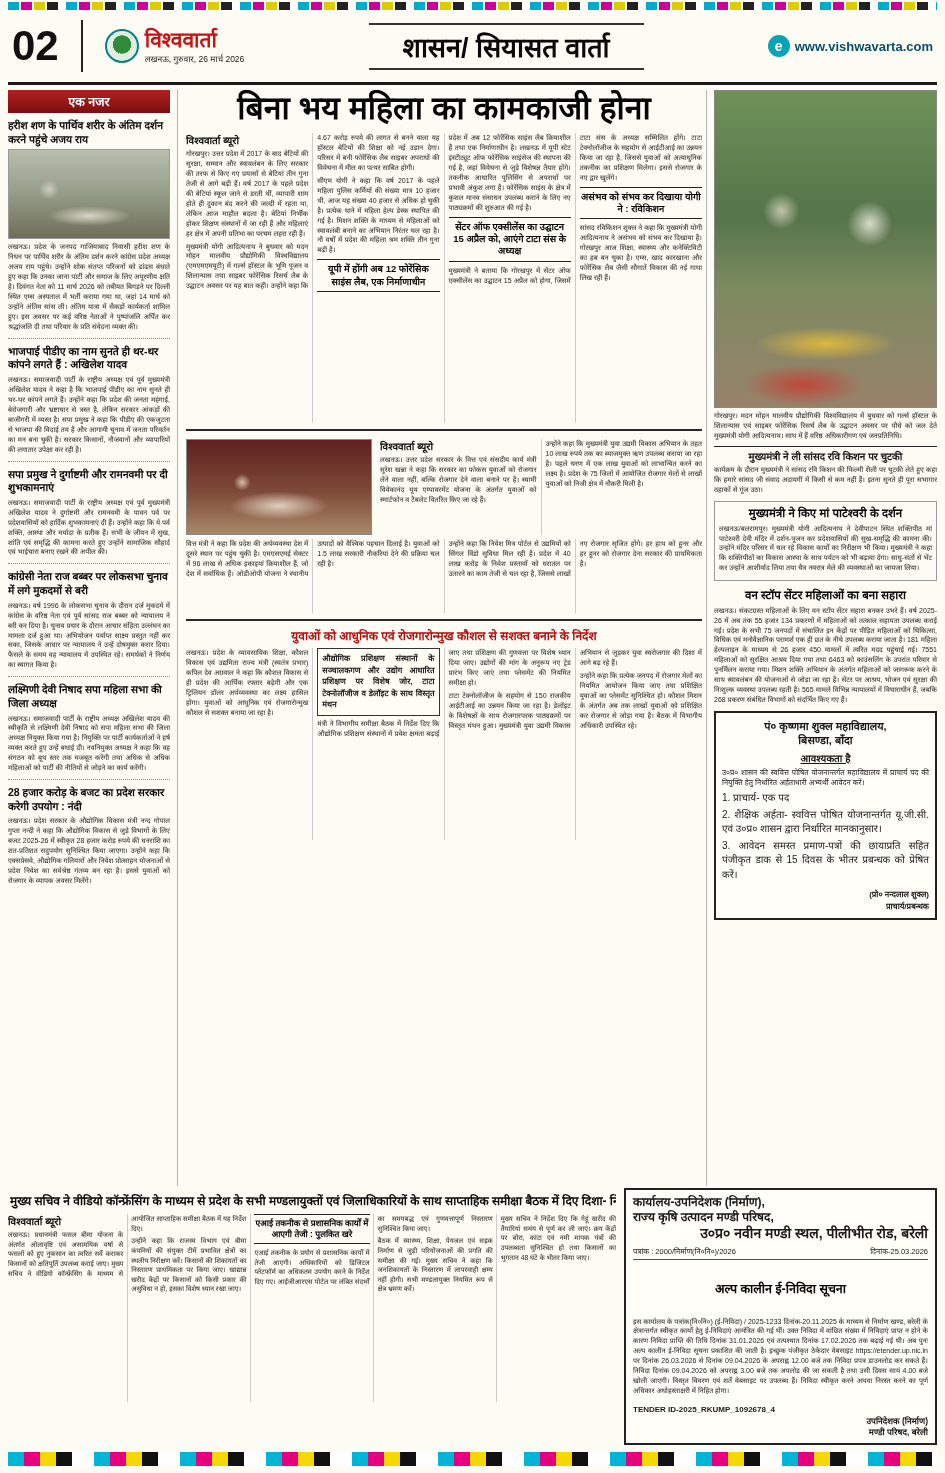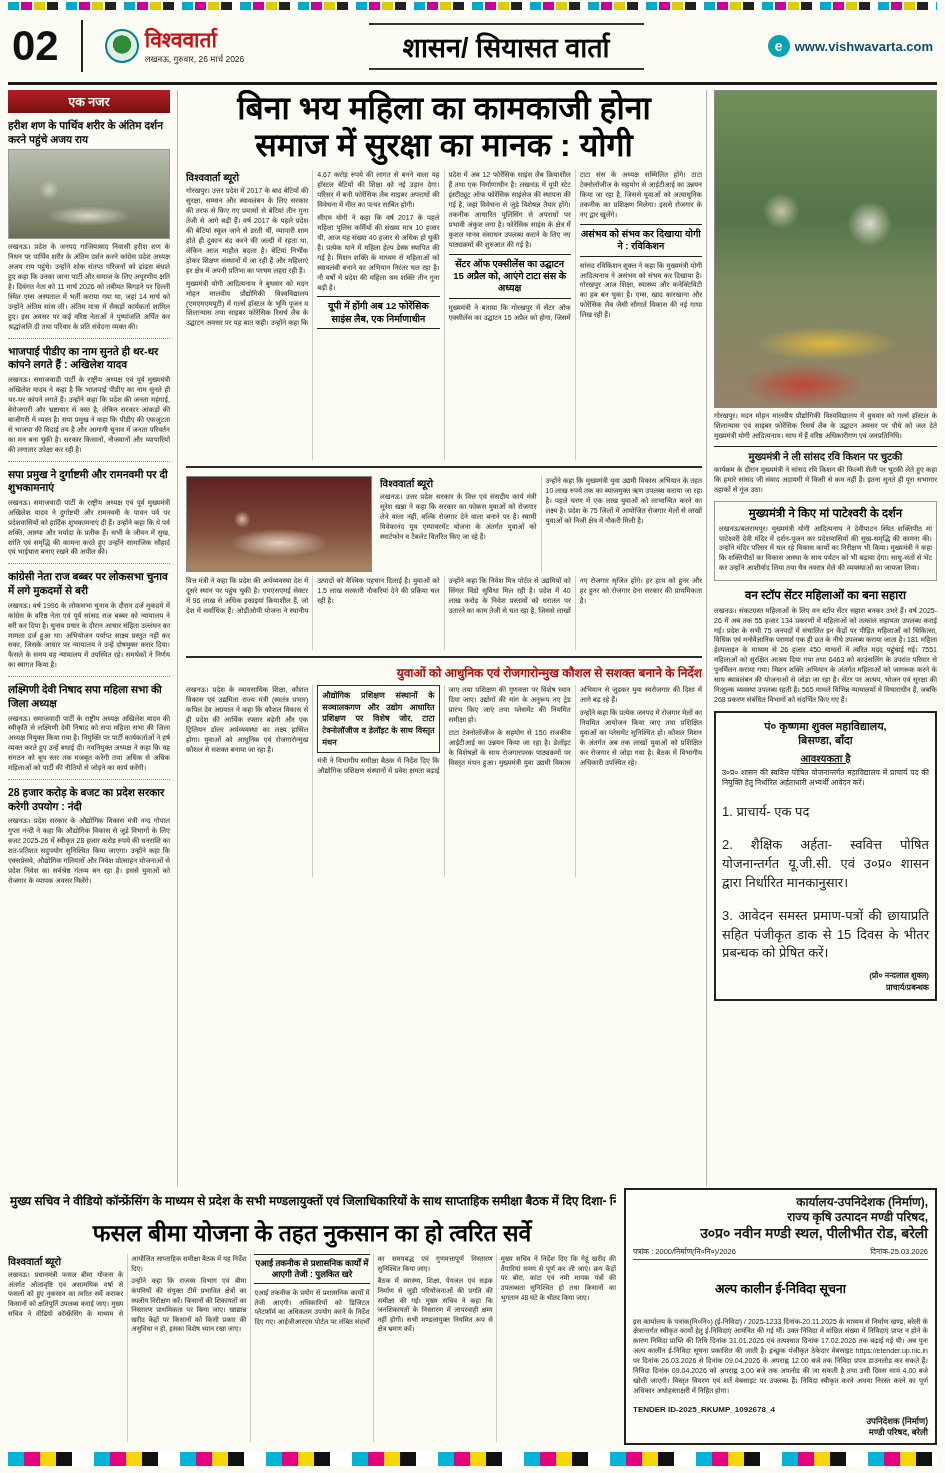--- a/index.html
+++ b/index.html
@@ -40,45 +40,45 @@
 .lead-bullet{display:inline-block;width:8px;height:8px;background:#c41414;margin-right:4px;}
 .mphoto{flex:1;height:250px;border:1px solid #888;background:radial-gradient(circle 30px at 85% 15%,rgba(70,110,60,.9),rgba(70,110,60,0) 70%),radial-gradient(circle 40px at 12% 18%,rgba(90,120,80,.7),transparent 70%),radial-gradient(ellipse 140px 28px at 50% 90%,rgba(185,60,40,.85),transparent 75%),radial-gradient(ellipse 95px 48px at 55% 55%,rgba(242,232,212,.85),transparent 70%),radial-gradient(ellipse 60px 30px at 30% 60%,rgba(250,245,235,.7),transparent 70%),linear-gradient(180deg,#c2c8bd 0%,#aab0a0 35%,#b08050 65%,#8a4a38 100%);}
 .mcols{margin-top:6px;column-count:4;column-gap:9px;column-rule:1px solid #ccc;height:290px;overflow:hidden;}
 .cross{border-top:1.5px solid #222;border-bottom:1.5px solid #222;padding:3px 1px;margin:4px 0;font-size:9.5px;font-weight:bold;text-align:center;break-inside:avoid;color:#0a0a0a;line-height:1.3;}
 .sec{border-top:2px solid #2a2a2a;margin-top:6px;padding-top:4px;}
 .sec-h{font-weight:bold;text-align:center;font-size:16.5px;white-space:nowrap;overflow:hidden;color:#050505;}
 .k-row{display:flex;gap:8px;margin-top:4px;}
 .kphoto{width:186px;height:96px;border:1px solid #888;flex:none;background:radial-gradient(ellipse 70px 20px at 50% 70%,rgba(245,235,220,.8),transparent 70%),radial-gradient(circle 12px at 30% 45%,rgba(255,240,220,.7),transparent 70%),linear-gradient(180deg,#5e2020 0%,#7e4a38 55%,#a98868 100%);}
 .cols2{flex:1;column-count:2;column-gap:9px;column-rule:1px solid #ccc;height:96px;overflow:hidden;}
 .cols4{margin-top:4px;column-count:4;column-gap:9px;column-rule:1px solid #ccc;height:74px;overflow:hidden;}
-.kapil-deck{color:#b01212;font-weight:bold;text-align:right;font-size:12px;margin-top:2px;}
+.kapil-deck{color:#b01212;font-weight:bold;text-align:center;font-size:12px;margin-top:2px;}
 .kcols{margin-top:4px;column-count:4;column-gap:9px;column-rule:1px solid #ccc;height:192px;overflow:hidden;}
 .kbox{border:1.5px solid #333;padding:4px;font-size:8px;font-weight:bold;line-height:1.45;text-align:justify;break-inside:avoid;margin:3px 0;background:#fffef4;}
 
 .rcol{position:absolute;top:90px;left:706px;width:231px;height:1096px;overflow:hidden;padding-left:7px;border-left:1px solid #b5b5b5;}
 .rphoto{height:318px;border:1px solid #888;background:radial-gradient(ellipse 100px 24px at 50% 80%,rgba(230,190,60,.9),transparent 70%),radial-gradient(ellipse 80px 28px at 40% 93%,rgba(200,60,50,.85),transparent 75%),radial-gradient(circle 32px at 70% 42%,rgba(250,245,235,.8),transparent 70%),radial-gradient(circle 26px at 30% 38%,rgba(240,230,210,.7),transparent 70%),linear-gradient(180deg,#6f9158 0%,#55744a 40%,#7d8a60 62%,#97826a 100%);}
 .rcap{font-size:7px;line-height:1.4;text-align:justify;margin-top:3px;color:#222;}
 .rcross{font-size:10px;font-weight:bold;text-align:center;margin:6px 0 2px;border-top:1.5px solid #222;padding-top:3px;line-height:1.3;}
 .rbox{border:1px solid #999;padding:4px;margin-top:6px;}
 .rh{font-size:11.5px;font-weight:bold;text-align:center;line-height:1.25;margin-bottom:3px;color:#080808;}
 .college{border:2px solid #222;padding:6px;margin-top:6px;background:#fffef8;}
 .col-t{font-size:11px;font-weight:bold;text-align:center;line-height:1.3;}
 .col-sub{font-size:10px;font-weight:bold;text-align:center;text-decoration:underline;margin:3px 0;}
 .col-b{font-size:7.5px;line-height:1.45;text-align:justify;}
-.col-item{font-size:13px;line-height:1.45;margin-top:14px;text-align:justify;}
+.col-item{font-size:10px;line-height:1.45;margin-top:2px;text-align:justify;}
 .col-sign{margin-top:8px;text-align:right;font-size:8px;font-weight:bold;line-height:1.3;}
 
 .banner{position:absolute;top:1192px;left:10px;width:606px;font-size:12px;font-weight:bold;white-space:nowrap;overflow:hidden;color:#0a0a0a;}
 .fasal{position:absolute;top:1214px;left:8px;width:608px;height:230px;overflow:hidden;}
 .f-h{font-size:23px;font-weight:bold;text-align:center;margin:2px 0 6px;color:#050505;}
 .fcols{column-count:5;column-gap:8px;column-rule:1px solid #ccc;height:188px;overflow:hidden;}
 .fcols .bt{font-size:6.8px;}
 .fcols .cross{font-size:8.5px;}
 .tender{position:absolute;top:1188px;left:624px;width:313px;height:257px;border:2px solid #222;padding:5px 7px;overflow:hidden;background:#fffef8;}
-.t-o1{font-size:12px;font-weight:bold;text-align:right;line-height:1.25;}
+.t-o1{font-size:12px;font-weight:bold;text-align:left;line-height:1.25;}
 .t-o3{font-size:14px;font-weight:bold;text-align:right;line-height:1.25;}
 .t-ref{display:flex;justify-content:space-between;font-size:7.5px;margin-top:3px;border-bottom:1px solid #555;padding-bottom:3px;}
 .t-title{font-size:12.5px;font-weight:bold;text-align:center;margin:20px 0;color:#050505;}
 .t-body{font-size:7px;line-height:1.42;text-align:justify;}
 .t-id{font-size:8px;font-weight:bold;margin-top:9px;}
 .t-sign{text-align:right;font-size:8.5px;font-weight:bold;line-height:1.3;margin-top:2px;}
 </style>
 </head>
 <body>
 
@@ -141,21 +141,20 @@
     <div class="lsep"></div>
 
     <div>
       <div class="lhead">28 हजार करोड़ के बजट का प्रदेश सरकार करेगी उपयोग : नंदी</div>
       <div class="lbody bt">लखनऊ। प्रदेश सरकार के औद्योगिक विकास मंत्री नन्द गोपाल गुप्ता नन्दी ने कहा कि औद्योगिक विकास से जुड़े विभागों के लिए बजट 2025-26 में स्वीकृत 28 हजार करोड़ रुपये की धनराशि का शत-प्रतिशत सदुपयोग सुनिश्चित किया जाएगा। उन्होंने कहा कि एक्सप्रेसवे, औद्योगिक गलियारों और निवेश प्रोत्साहन योजनाओं से प्रदेश निवेश का सर्वश्रेष्ठ गंतव्य बन रहा है। इससे युवाओं को रोजगार के व्यापक अवसर मिलेंगे।</div>
     </div>
   </aside>
 
   <main class="ccol">
     <div class="mh">बिना भय महिला का कामकाजी होना</div>
-    <div class="mh">समाज में सुरक्षा का मानक : योगी</div>
 
 
     <div class="mcols">
       <div class="byline">विश्ववार्ता ब्यूरो</div>
       <p class="bt">गोरखपुर। उत्तर प्रदेश में 2017 के बाद बेटियों की सुरक्षा, सम्मान और स्वावलंबन के लिए सरकार की तरफ से किए गए प्रयासों से बेटियां तीन गुना तेजी से आगे बढ़ी हैं। वर्ष 2017 के पहले प्रदेश की बेटियां स्कूल जाने से डरती थीं, व्यापारी शाम होते ही दुकान बंद करने की जल्दी में रहता था, लेकिन आज माहौल बदला है। बेटियां निर्भीक होकर शिक्षण संस्थानों में जा रही हैं और महिलाएं हर क्षेत्र में अपनी प्रतिभा का परचम लहरा रही हैं।</p>
       <p class="bt">मुख्यमंत्री योगी आदित्यनाथ ने बुधवार को मदन मोहन मालवीय प्रौद्योगिकी विश्वविद्यालय (एमएमएमयूटी) में गर्ल्स हॉस्टल के भूमि पूजन व शिलान्यास तथा साइबर फोरेंसिक रिसर्च लैब के उद्घाटन अवसर पर यह बात कही। उन्होंने कहा कि 4.67 करोड़ रुपये की लागत से बनने वाला यह हॉस्टल बेटियों की शिक्षा को नई उड़ान देगा। परिसर में बनी फोरेंसिक लैब साइबर अपराधों की विवेचना में मील का पत्थर साबित होगी।</p>
       <p class="bt">सीएम योगी ने कहा कि वर्ष 2017 के पहले महिला पुलिस कर्मियों की संख्या मात्र 10 हजार थी, आज यह संख्या 40 हजार से अधिक हो चुकी है। प्रत्येक थाने में महिला हेल्प डेस्क स्थापित की गई है। मिशन शक्ति के माध्यम से महिलाओं को स्वावलंबी बनाने का अभियान निरंतर चल रहा है। नौ वर्षों में प्रदेश की महिला श्रम शक्ति तीन गुना बढ़ी है।</p>
       <div class="cross">यूपी में होंगी अब 12 फोरेंसिक साइंस लैब, एक निर्माणाधीन</div>
       <p class="bt">प्रदेश में अब 12 फोरेंसिक साइंस लैब क्रियाशील हैं तथा एक निर्माणाधीन है। लखनऊ में यूपी स्टेट इंस्टीट्यूट ऑफ फोरेंसिक साइंसेज की स्थापना की गई है, जहां विवेचना से जुड़े विशेषज्ञ तैयार होंगे। तकनीक आधारित पुलिसिंग से अपराधों पर प्रभावी अंकुश लगा है। फोरेंसिक साइंस के क्षेत्र में कुशल मानव संसाधन उपलब्ध कराने के लिए नए पाठ्यक्रमों की शुरुआत की गई है।</p>
       <div class="cross">सेंटर ऑफ एक्सीलेंस का उद्घाटन 15 अप्रैल को, आएंगे टाटा संस के अध्यक्ष</div>
@@ -217,21 +216,20 @@
       <div class="col-item">2. शैक्षिक अर्हता- स्ववित्त पोषित योजनान्तर्गत यू.जी.सी. एवं उ०प्र० शासन द्वारा निर्धारित मानकानुसार।</div>
       <div class="col-item">3. आवेदन समस्त प्रमाण-पत्रों की छायाप्रति सहित पंजीकृत डाक से 15 दिवस के भीतर प्रबन्धक को प्रेषित करें।</div>
       <div class="col-sign">(प्रो० नन्दलाल शुक्ल)</div>
       <div class="col-sign" style="margin-top:1px;">प्राचार्य/प्रबन्धक</div>
     </div>
   </aside>
 
   <div class="banner">मुख्य सचिव ने वीडियो कॉन्फ्रेंसिंग के माध्यम से प्रदेश के सभी मण्डलायुक्तों एवं जिलाधिकारियों के साथ साप्ताहिक समीक्षा बैठक में दिए दिशा- निर्देश</div>
 
   <section class="fasal">
-    <div class="f-h">फसल बीमा योजना के तहत नुकसान का हो त्वरित सर्वे</div>
     <div class="fcols">
       <div class="byline">विश्ववार्ता ब्यूरो</div>
       <p class="bt">लखनऊ। प्रधानमंत्री फसल बीमा योजना के अंतर्गत ओलावृष्टि एवं असामयिक वर्षा से फसलों को हुए नुकसान का त्वरित सर्वे कराकर किसानों को क्षतिपूर्ति उपलब्ध कराई जाए। मुख्य सचिव ने वीडियो कॉन्फ्रेंसिंग के माध्यम से आयोजित साप्ताहिक समीक्षा बैठक में यह निर्देश दिए।</p>
       <p class="bt">उन्होंने कहा कि राजस्व विभाग एवं बीमा कंपनियों की संयुक्त टीमें प्रभावित क्षेत्रों का स्थलीय निरीक्षण करें। किसानों की शिकायतों का निस्तारण प्राथमिकता पर किया जाए। खाद्यान्न खरीद केंद्रों पर किसानों को किसी प्रकार की असुविधा न हो, इसका विशेष ध्यान रखा जाए।</p>
       <div class="cross">एआई तकनीक से प्रशासनिक कार्यों में आएगी तेजी : पुलकित खरे</div>
       <p class="bt">एआई तकनीक के प्रयोग से प्रशासनिक कार्यों में तेजी आएगी। अधिकारियों को डिजिटल प्लेटफॉर्म का अधिकतम उपयोग करने के निर्देश दिए गए। आईजीआरएस पोर्टल पर लंबित संदर्भों का समयबद्ध एवं गुणवत्तापूर्ण निस्तारण सुनिश्चित किया जाए।</p>
       <p class="bt">बैठक में स्वास्थ्य, शिक्षा, पेयजल एवं सड़क निर्माण से जुड़ी परियोजनाओं की प्रगति की समीक्षा की गई। मुख्य सचिव ने कहा कि जनशिकायतों के निस्तारण में लापरवाही क्षम्य नहीं होगी। सभी मण्डलायुक्त नियमित रूप से क्षेत्र भ्रमण करें।</p>
       <p class="bt">मुख्य सचिव ने निर्देश दिए कि गेहूं खरीद की तैयारियां समय से पूर्ण कर ली जाएं। क्रय केंद्रों पर बोरा, कांटा एवं नमी मापक यंत्रों की उपलब्धता सुनिश्चित हो तथा किसानों का भुगतान 48 घंटे के भीतर किया जाए।</p>
     </div>
   </section>

